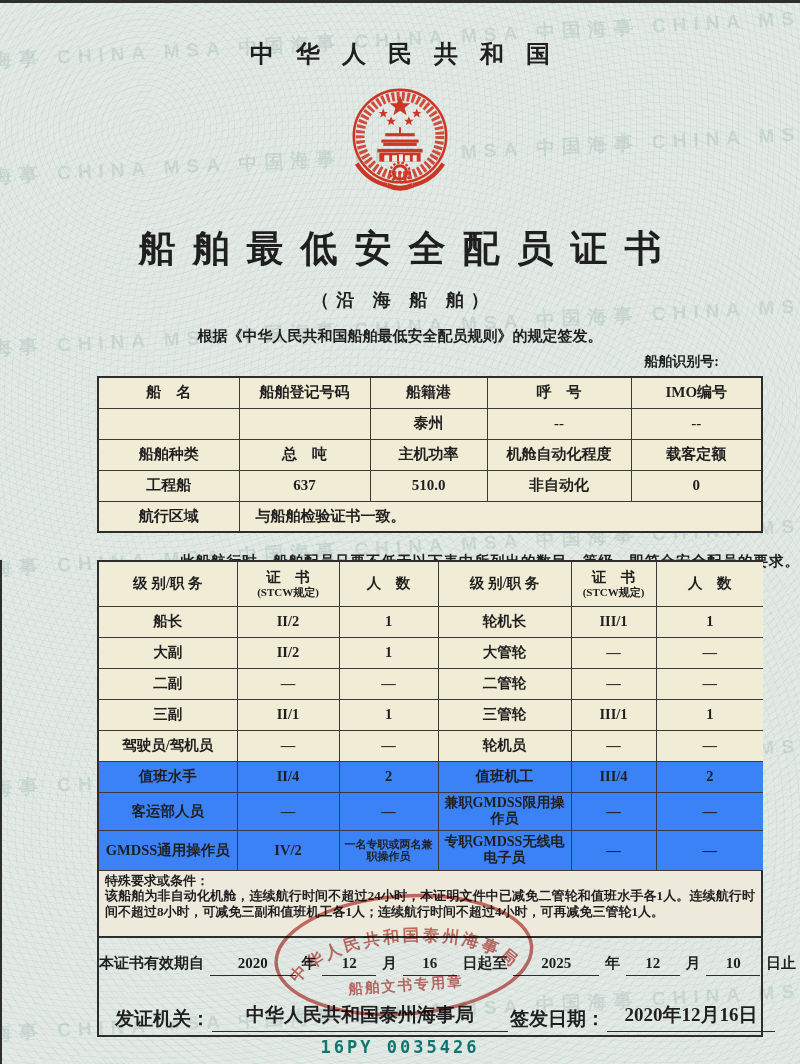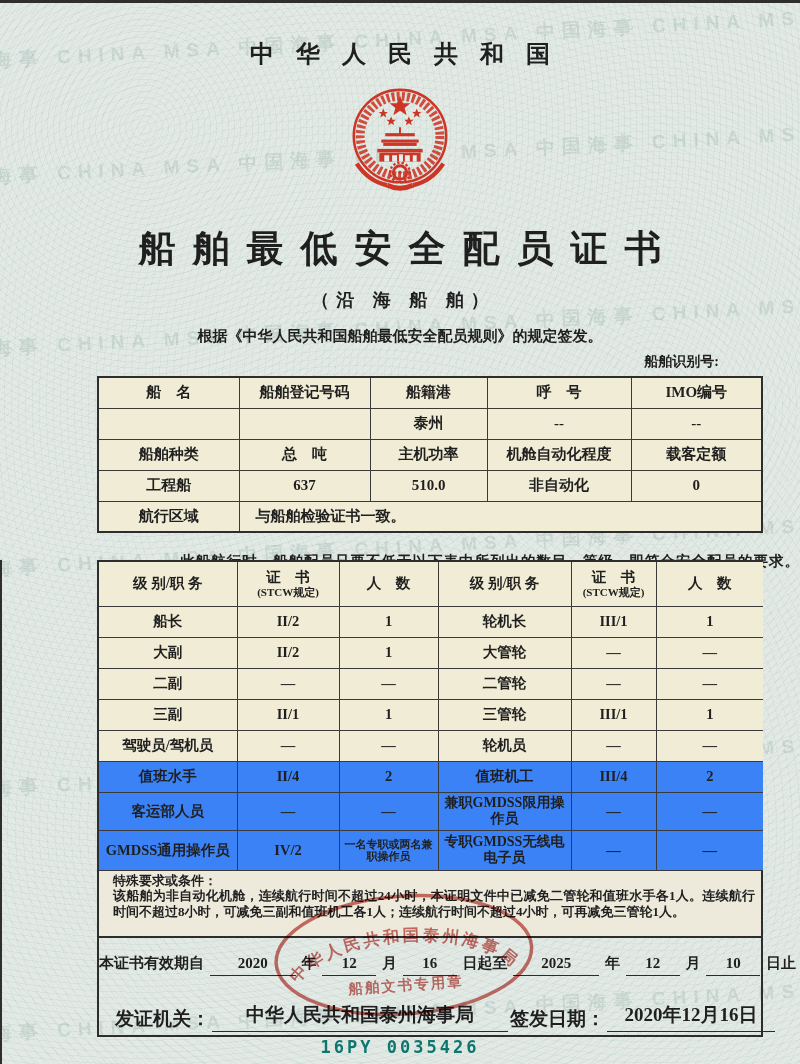--- a/index.html
+++ b/index.html
@@ -77,21 +77,21 @@
   .manning-table tr.shade td { background:#3b82f6; }
   .stcw-sub { display:block; font-size:11px; font-weight:700; margin-top:-2px; }
   .small-cell { font-size:11px !important; line-height:12px; }
   .wrap-cell { font-size:14px !important; line-height:16px; }
   .manning-table td:first-child { border-left:none; }
   .manning-table td:last-child { border-right:none; }
   .manning-table tr:first-child td { border-top:none; }
 
   .special {
     height:67px; background:#edeadc; border-bottom:2px solid #2d2d2d;
-    padding:2px 6px 0 14px; font-size:13px; font-weight:700; line-height:15.6px;
+    padding:2px 6px 0 6px; font-size:13px; font-weight:700; line-height:15.6px;
     text-align:justify;
   }
   .special .lbl { display:block; }
 
   .validity {
     margin-top:16px; text-align:center; font-size:15px; font-weight:700; white-space:nowrap;
   }
   .uline {
     display:inline-block; border-bottom:1.5px solid #2b2b2b; text-align:center;
     margin:0 2px; padding-bottom:3px;

